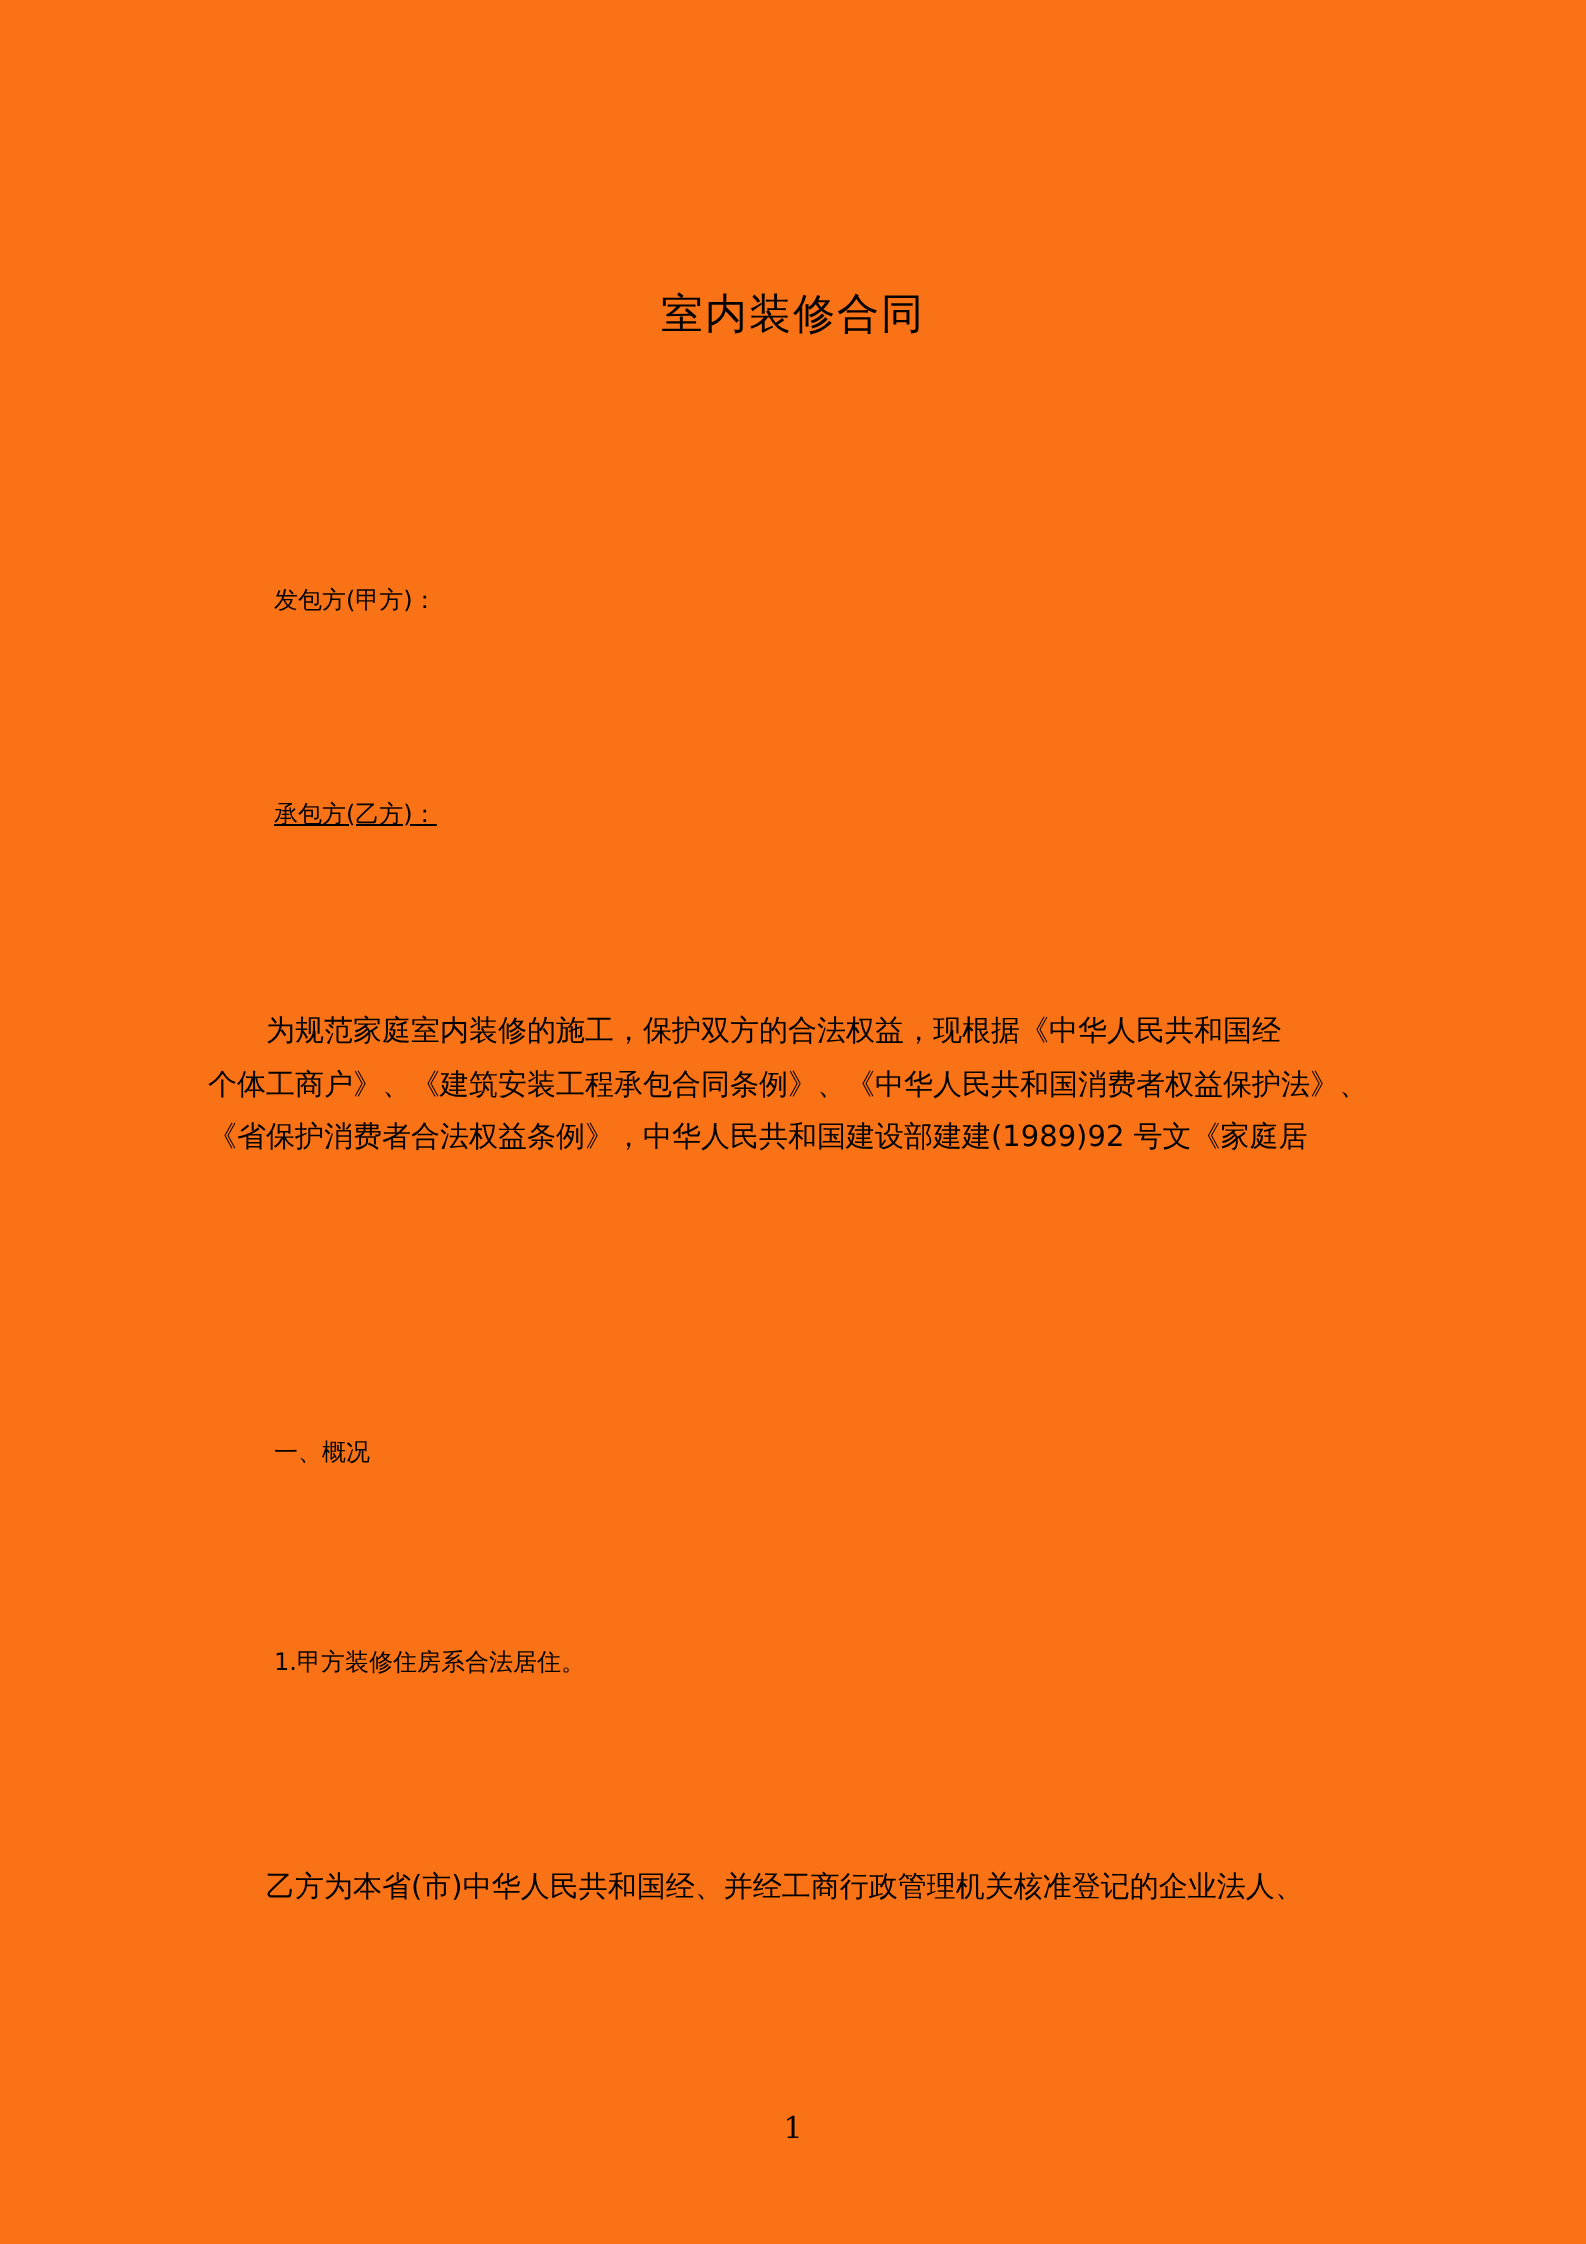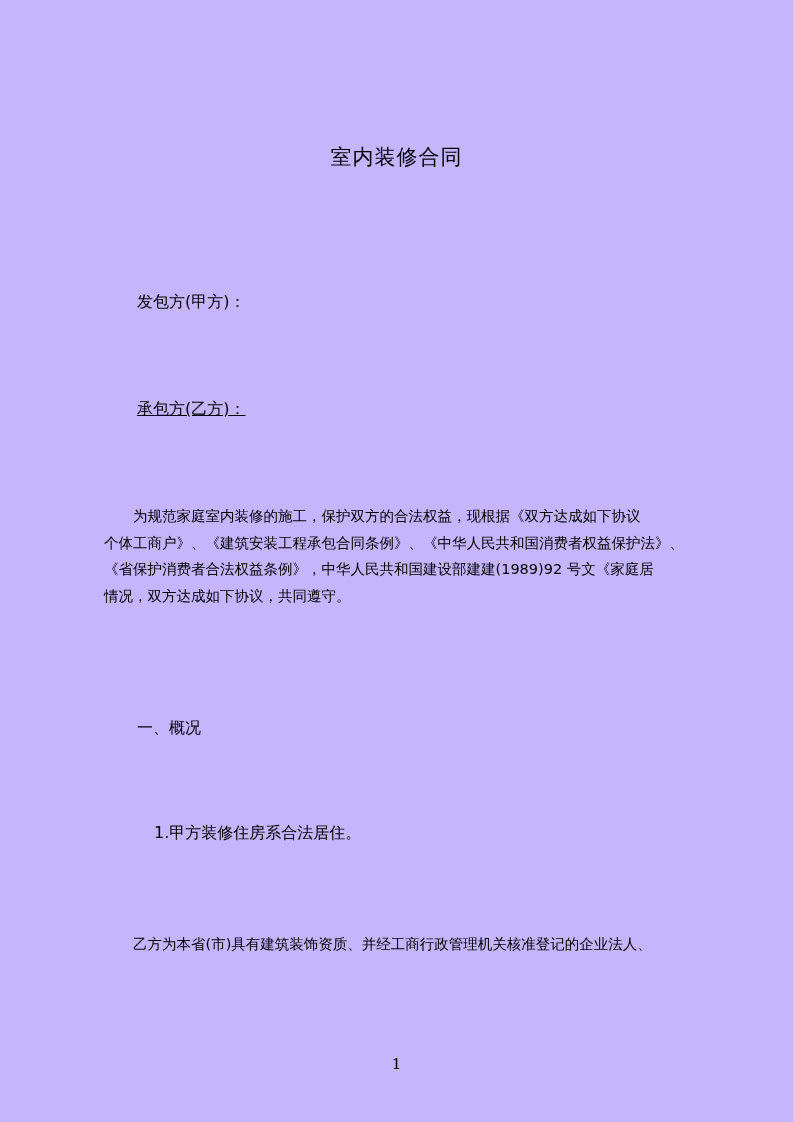--- a/index.html
+++ b/index.html
@@ -1,49 +1,48 @@
 <!DOCTYPE html>
 <html><head>
 <meta charset="utf-8">
 <style>
   html, body { margin: 0; padding: 0; background: #ffffff; }
   body { width: 793px; height: 1122px; position: relative; overflow: hidden;
          font-family: "DejaVu Sans", sans-serif; color: #000; }
-  .page { position: absolute; left: 0; top: 0; width: 793px; height: 1122px; background: #c4b5fd; }
+  .page { position: absolute; left: 0; top: 0; width: 793px; height: 1122px; background: #f97316; }
   .title { position: absolute; top: 143px; left: 0; width: 793px; text-align: center;
            font-size: 21px; letter-spacing: 1px; }
-  .line { position: absolute; font-size: 16px; white-space: nowrap; }
+  .line { position: absolute; font-size: 12px; white-space: nowrap; }
   .party1 { top: 292px; left: 137px; }
   .party2 { top: 399px; left: 137px; text-decoration: underline; }
   .para { position: absolute; left: 104px; width: 620px; font-size: 14.5px; line-height: 26.5px; top: 503px; }
   .para .row { display: block; white-space: nowrap; }
   .sec1 { top: 718px; left: 137px; }
-  .item1 { top: 823px; left: 154px; }
+  .item1 { top: 823px; left: 137px; }
   .para2 { position: absolute; left: 104px; width: 620px; font-size: 14.5px; line-height: 27px; top: 931px; }
   .para2 .row { display: block; white-space: nowrap; }
   .pagenum { position: absolute; top: 1055px; left: 0; width: 793px; text-align: center;
              font-family: "DejaVu Serif", serif; font-size: 15px; }
 </style>
 </head>
 <body>
 
 <div class="page">
   <div class="title">室内装修合同</div>
 
   <div class="line party1">发包方(甲方)：</div>
   <div class="line party2">承包方(乙方)：</div>
 
   <div class="para">
-    <span class="row">　　为规范家庭室内装修的施工，保护双方的合法权益，现根据《双方达成如下协议</span>
+    <span class="row">　　为规范家庭室内装修的施工，保护双方的合法权益，现根据《中华人民共和国经</span>
     <span class="row">个体工商户》、《建筑安装工程承包合同条例》、《中华人民共和国消费者权益保护法》、</span>
     <span class="row">《省保护消费者合法权益条例》，中华人民共和国建设部建建(1989)92 号文《家庭居</span>
-    <span class="row">情况，双方达成如下协议，共同遵守。</span>
   </div>
 
   <div class="line sec1">一、概况</div>
   <div class="line item1">1.甲方装修住房系合法居住。</div>
 
   <div class="para2">
-    <span class="row">　　乙方为本省(市)具有建筑装饰资质、并经工商行政管理机关核准登记的企业法人、</span>
+    <span class="row">　　乙方为本省(市)中华人民共和国经、并经工商行政管理机关核准登记的企业法人、</span>
   </div>
 
   <div class="pagenum">1</div>
 </div>
 
 </body></html>

